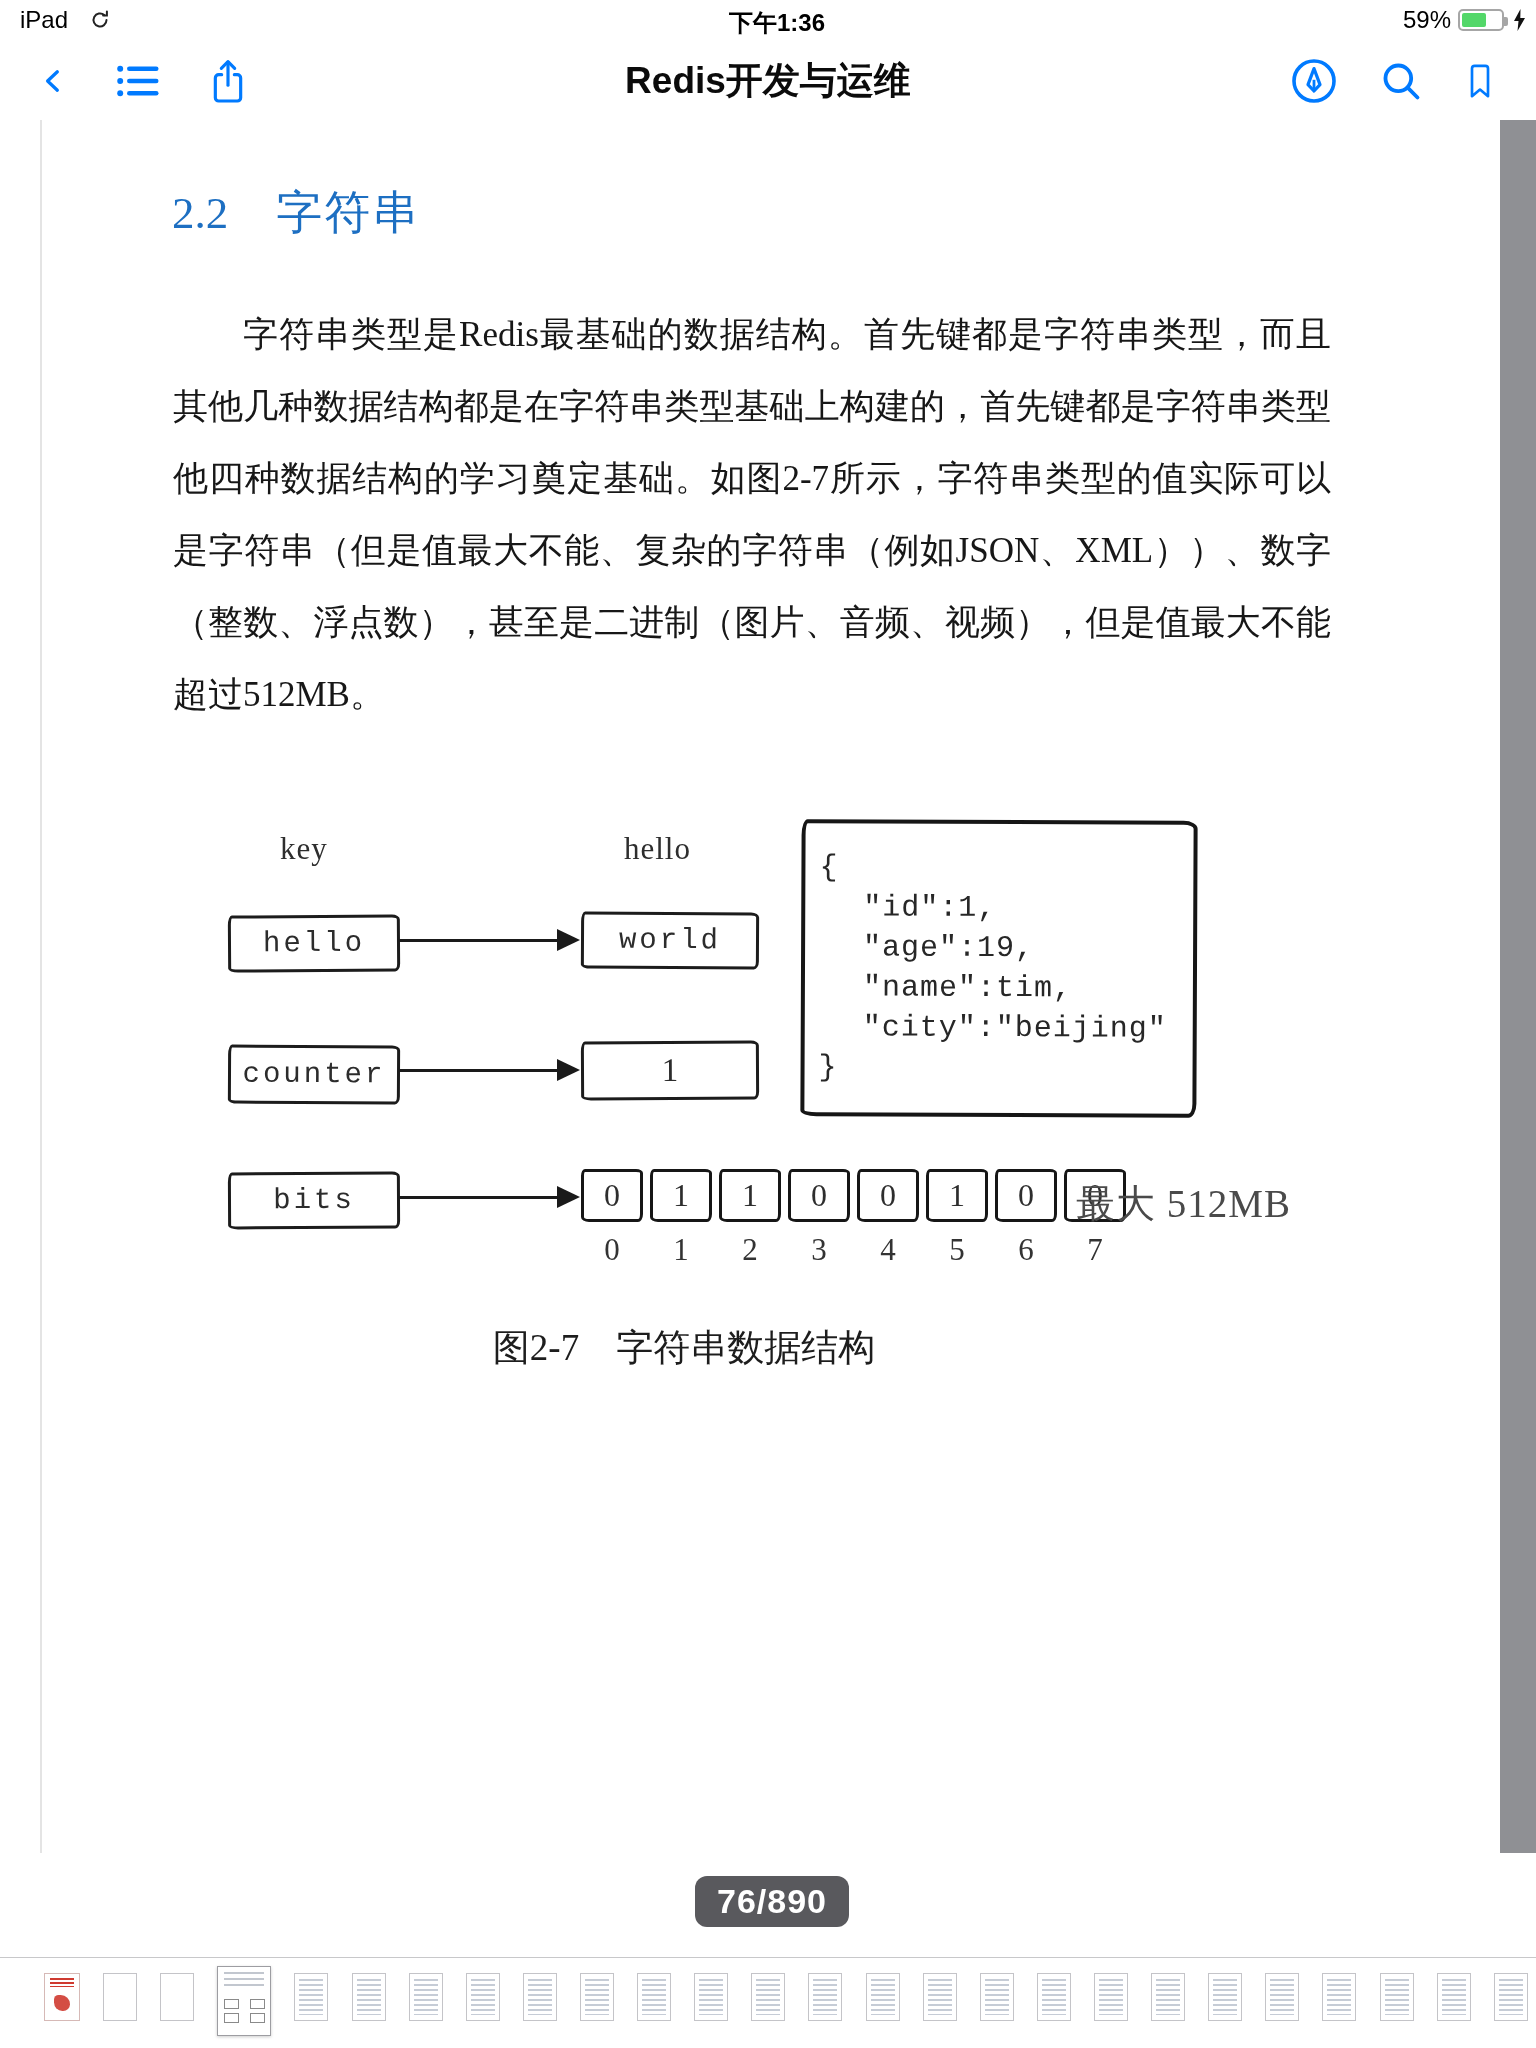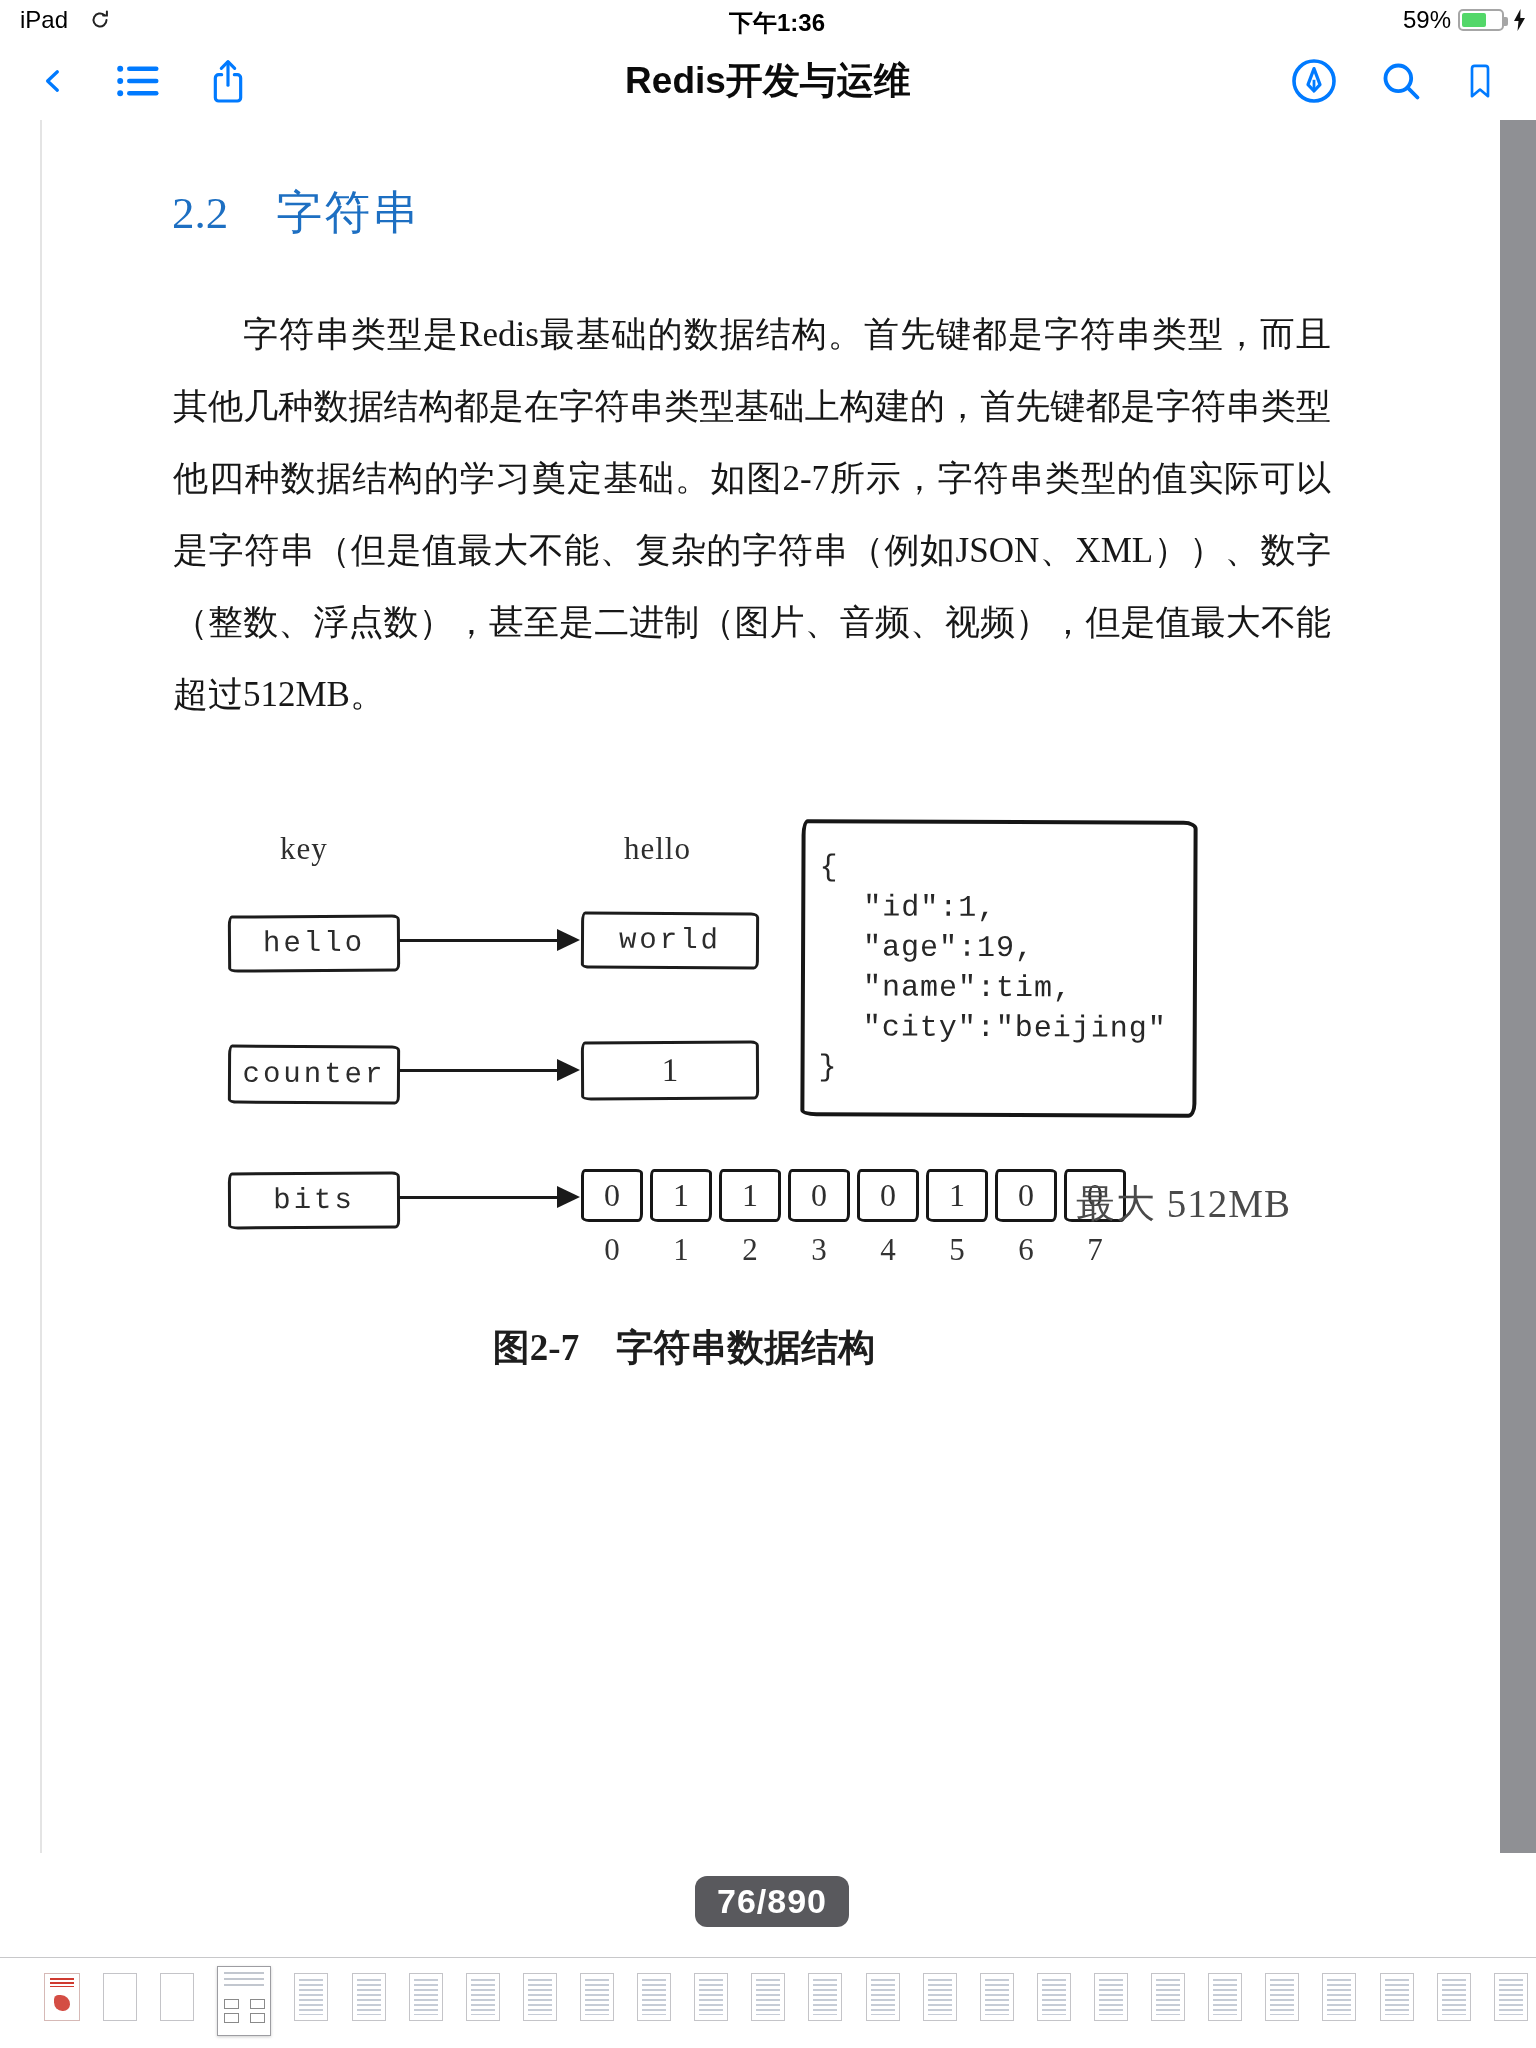--- a/index.html
+++ b/index.html
@@ -75,21 +75,21 @@
         border-radius:4px 7px 5px 8px / 7px 4px 8px 5px;display:flex;align-items:center;justify-content:center;
         font-family:"Liberation Serif","DejaVu Serif",serif;font-size:32px;color:#2d2d2d;}
   .cellidx{position:absolute;left:581px;top:1112px;display:flex;gap:7px;}
   .idx{width:62px;text-align:center;font-family:"Liberation Serif","DejaVu Serif",serif;
        font-size:31px;color:#333;}
 
   .maxnote{position:absolute;left:1076px;top:1057px;font-family:"Liberation Serif","DejaVu Serif",serif;
            font-size:39px;color:#4a4a4a;letter-spacing:1px;}
 
   .figcap{position:absolute;left:0;top:1203px;width:1368px;text-align:center;
-          font-family:"Liberation Serif","DejaVu Serif",serif;font-size:37px;color:#1d1d1d;font-weight:bold;}
+          font-family:"Liberation Serif","DejaVu Serif",serif;font-size:37px;color:#1d1d1d;}
 
   .badge{position:absolute;left:50%;top:1756px;transform:translateX(-50%);background:#59595d;
          color:#fff;font-size:34px;font-weight:700;padding:6px 22px;border-radius:12px;letter-spacing:1px;}
 
   
   .bottom-bar{position:absolute;left:0;top:1957px;width:100%;bottom:0;background:#fff;
               border-top:1px solid #c8c8ca;box-sizing:border-box;}
   .strip{display:flex;justify-content:space-between;align-items:flex-start;padding:15px 8px 0 44px;}
   .thumb{flex:none;width:34px;height:48px;background:#fff;border:1px solid #c4c4c8;box-sizing:border-box;}
   .thumb.text{background-image:repeating-linear-gradient(to bottom,#c6ccd6 0,#c6ccd6 1.5px,transparent 1.5px,transparent 5px);

